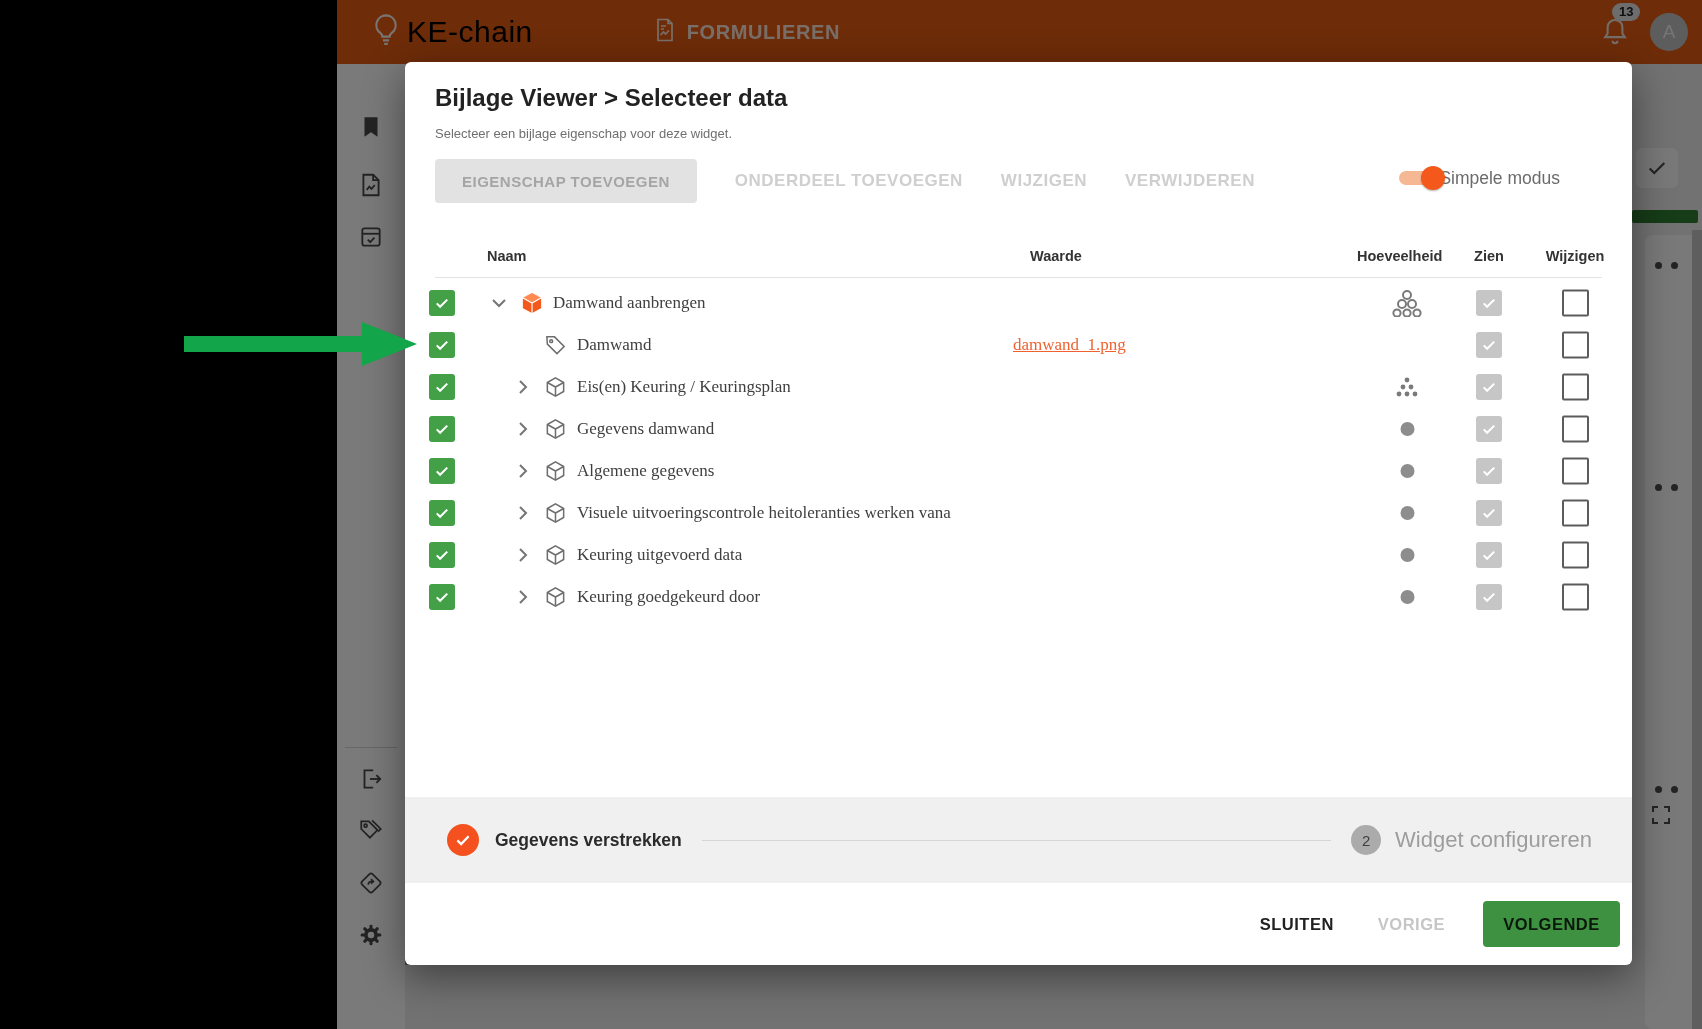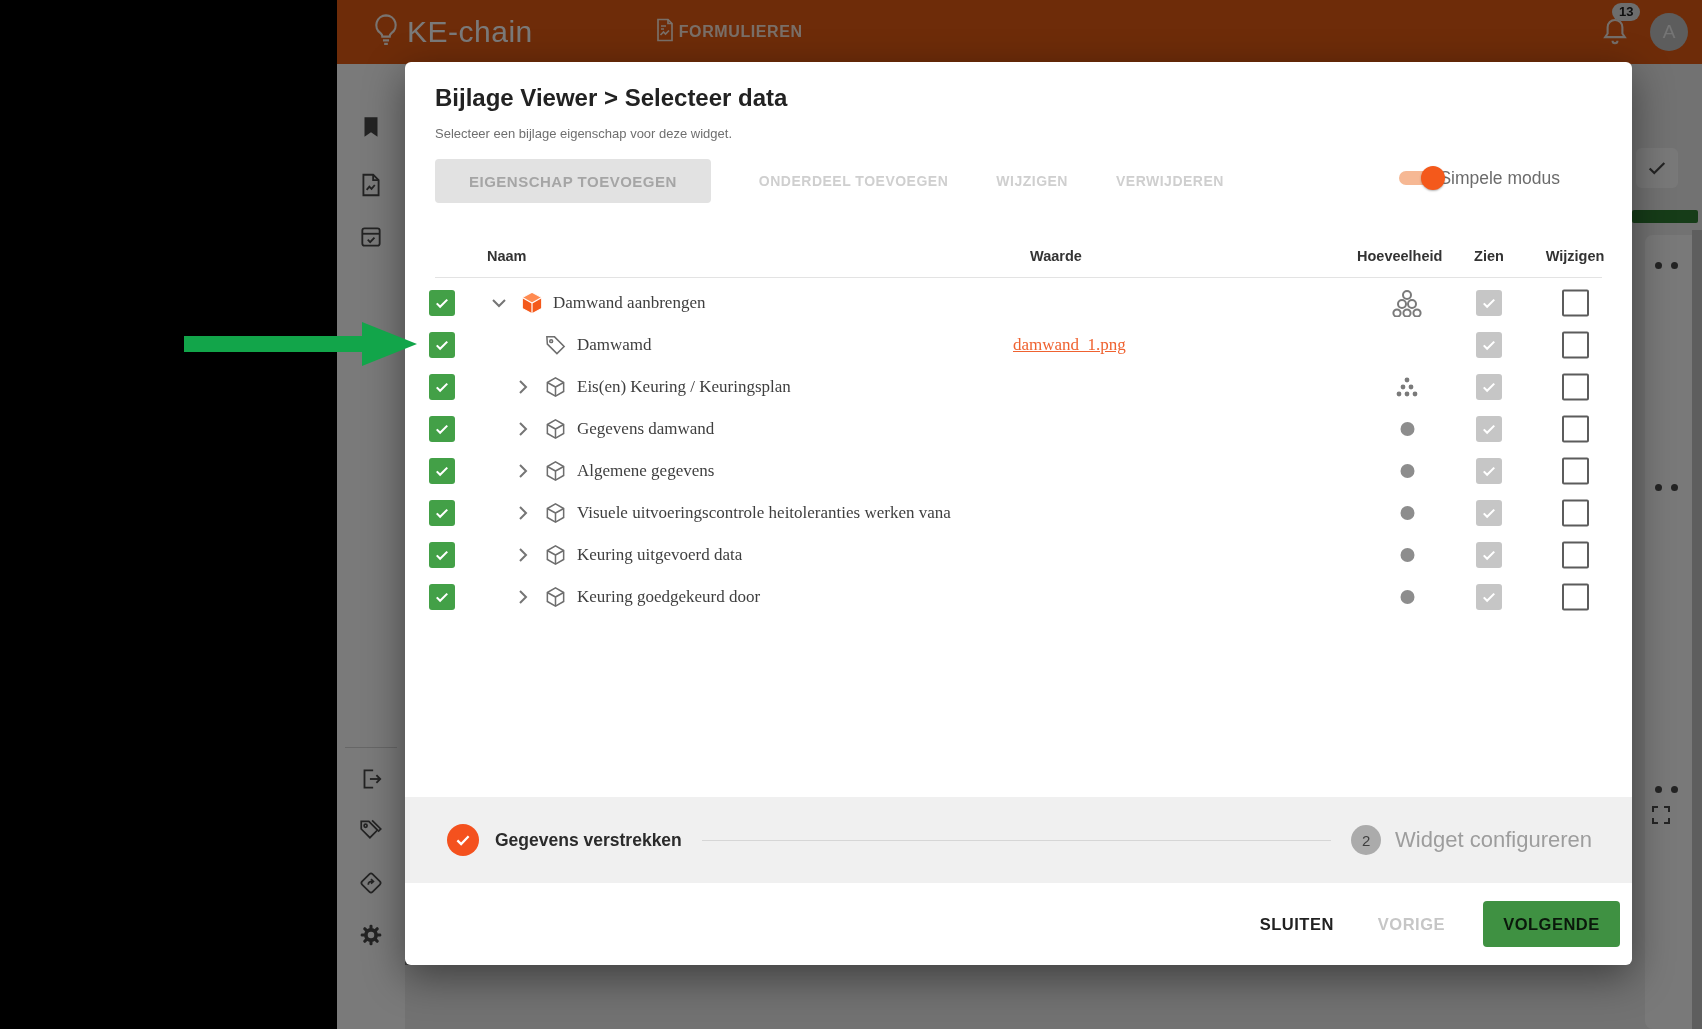--- a/index.html
+++ b/index.html
@@ -4,23 +4,23 @@
 <style>
   html,body{margin:0;padding:0;}
   body{
     width:1702px;height:1029px;position:relative;overflow:hidden;
     background:#000;font-family:"Liberation Sans",sans-serif;
     -webkit-font-smoothing:antialiased;
   }
   
   .app{position:absolute;left:337px;top:0;width:1365px;height:1029px;background:#efefef;z-index:1;}
   .app-header{position:absolute;left:0;top:0;right:0;height:64px;background:#e65c13;display:flex;align-items:center;}
-  .brand{display:flex;align-items:center;gap:6px;margin-left:34px;color:#ffffff;text-align:right;}
+  .brand{display:flex;align-items:center;gap:6px;margin-left:34px;color:#000000;text-align:right;}
   .brand-text{font-size:30px;letter-spacing:.5px;font-weight:400;}
-  .nav-item{display:flex;align-items:center;gap:4px;margin-left:122px;color:rgba(255,244,236,.92);font-weight:bold;font-size:16px;letter-spacing:.6px;}
+  .nav-item{display:flex;align-items:center;gap:12px;margin-left:122px;color:rgba(255,244,236,.92);font-weight:bold;font-size:20px;letter-spacing:.6px;}
   .hdr-right{position:absolute;right:14px;top:0;height:64px;display:flex;align-items:center;}
   .bell-wrap{position:relative;width:34px;height:34px;margin-right:16px;}
   .badge{position:absolute;left:12px;top:-12px;background:#e3e3e3;color:#222;font-size:13px;font-weight:bold;
          border-radius:10px;padding:1px 7px;line-height:16px;}
   .avatar{width:38px;height:38px;border-radius:50%;background:#c2c2c2;color:#f4f4f4;display:flex;align-items:center;justify-content:center;font-size:19px;}
   .app-sidebar{position:absolute;left:0;top:64px;width:68px;bottom:0;background:#ffffff;}
   .sb-icon{position:absolute;left:50%;transform:translateX(-50%);width:26px;height:26px;}
   .sb-divider{position:absolute;left:8px;right:8px;top:683px;height:1px;background:#d7d7d7;}
   
   .bottom-left{position:absolute;left:68px;top:901px;width:285px;height:64px;background:#8f8f8f;}
@@ -40,23 +40,23 @@
   .bg-expand{position:absolute;left:1315px;top:806px;width:18px;height:18px;}
   .bg-scroll{position:absolute;left:1355px;top:230px;width:10px;height:799px;background:#c4c4c4;}
   
   .dim{position:absolute;inset:0;background:rgba(0,0,0,.52);z-index:2;}
   
   .modal{position:absolute;left:405px;top:62px;width:1227px;height:903px;background:#fff;border-radius:6px;
          box-shadow:0 12px 40px rgba(0,0,0,.45);z-index:3;}
   .m-title{position:absolute;left:30px;top:22px;font-size:24px;font-weight:bold;color:#222;}
   .m-subtitle{position:absolute;left:30px;top:64px;font-size:13px;color:#6f6f6f;}
   .toolbar{position:absolute;left:30px;top:96px;right:30px;height:46px;display:flex;align-items:center;}
-  .chip-btn{background:#e2e2e2;color:#a5a5a5;border:none;border-radius:4px;height:44px;padding:0 34px;
+  .chip-btn{background:#e2e2e2;color:#a5a5a5;border:none;border-radius:4px;height:44px;padding:0 27px;
             font-family:inherit;font-size:15px;font-weight:bold;letter-spacing:.5px;}
-  .txt-btn{background:none;border:none;color:#cfcfcf;font-family:inherit;font-size:14px;font-weight:bold;letter-spacing:.5px;padding:0;margin-left:48px;}
+  .txt-btn{background:none;border:none;color:#cfcfcf;font-family:inherit;font-size:17px;font-weight:bold;letter-spacing:.5px;padding:0;margin-left:38px;}
   .toggle-wrap{position:absolute;right:72px;top:104px;display:flex;align-items:center;gap:0;}
   .toggle{position:relative;width:40px;height:24px;}
   .toggle .track{position:absolute;left:0;top:5px;width:40px;height:14px;border-radius:7px;background:#f6b894;}
   .toggle .knob{position:absolute;right:-6px;top:0;width:24px;height:24px;border-radius:50%;background:#f4591b;box-shadow:0 1px 2px rgba(0,0,0,.3);}
   .toggle-label{font-size:17.5px;color:#6b6b6b;}
   .thead{position:absolute;left:0;top:186px;right:0;height:26px;font-size:14.5px;font-weight:bold;color:#333;}
   .th-name{position:absolute;left:82px;}
   .th-value{position:absolute;left:625px;}
   .th-qty{position:absolute;left:952px;width:100px;text-align:left;}
   .th-view{position:absolute;left:1054px;width:60px;text-align:center;}

